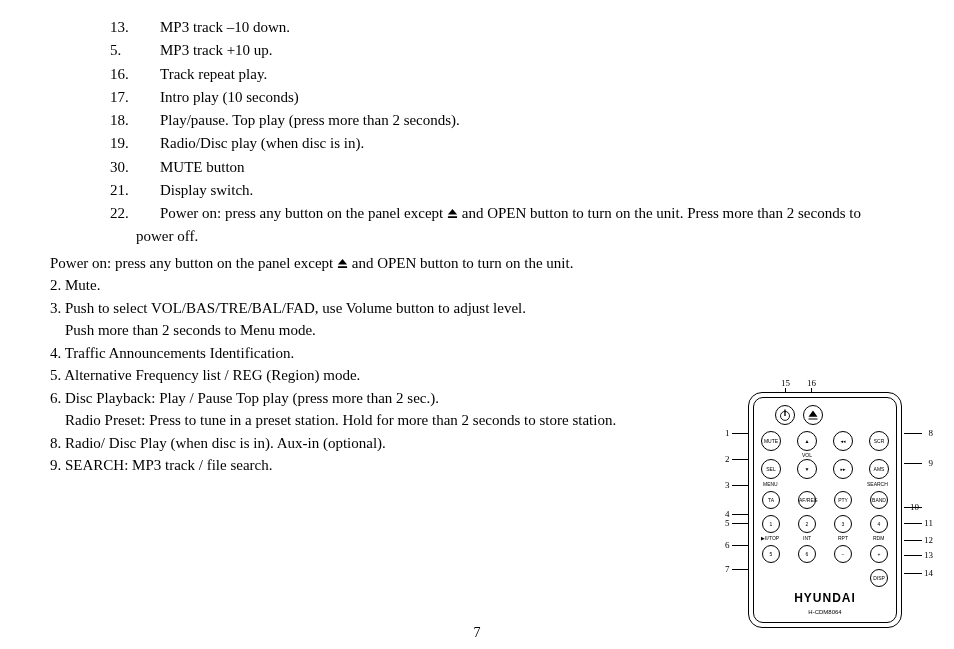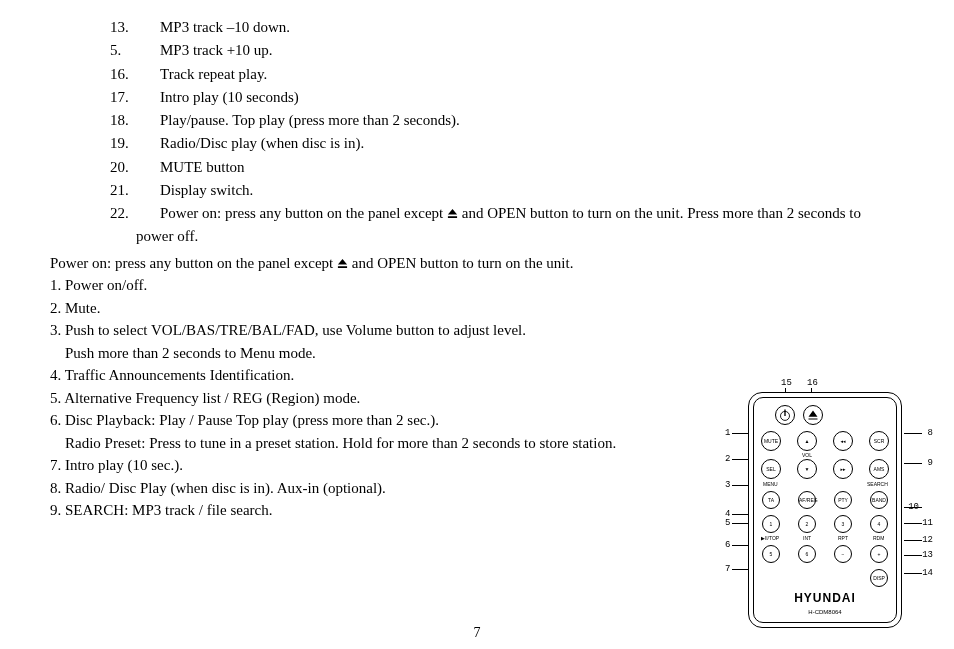--- a/index.html
+++ b/index.html
@@ -125,21 +125,21 @@
     left: 0; right: 0;
     bottom: 12px;
     text-align: center;
     font-family: Arial, Helvetica, sans-serif;
     font-size: 6px;
   }
 
   
   .call {
     position: absolute;
-    font-family: Liberation Mono, monospace;
+    font-family: Liberation Serif, serif;
     font-size: 9px;
     color: #000;
     background: #fff;
     padding: 0 1px;
     white-space: nowrap;
   }
   .lead {
     position: absolute;
     background: #000;
     height: 1px;
@@ -169,21 +169,21 @@
     </div>
     <div class="row">
       <span class="num">18.</span>
       <span class="text">Play/pause. Top play (press more than 2 seconds).</span>
     </div>
     <div class="row">
       <span class="num">19.</span>
       <span class="text">Radio/Disc play (when disc is in).</span>
     </div>
     <div class="row">
-      <span class="num">20.</span>
+      <span class="num">30.</span>
       <span class="text">MUTE button</span>
     </div>
     <div class="row">
       <span class="num">21.</span>
       <span class="text">Display switch.</span>
     </div>
 
     <div class="row">
       <span class="num">22.</span>
       <span class="text-eject">
@@ -203,29 +203,27 @@
   <div class="lower-block">
     <div class="intro-eject">
       <span>Power on: press any button on the panel except </span>
       <span class="eject-icon">
         <svg width="11" height="11" viewBox="0 0 12 12">
             <path d="M6 1 L11 7 L1 7 Z M1 9 H11 V11 H1 Z" fill="#000"></path>
           </svg>
       </span>
       <span> and OPEN button to turn on the unit.</span>
     </div>
-    <div class="li">1. Power on/off.</div>
     <div class="li">2. Mute.</div>
     <div class="li">3. Push to select VOL/BAS/TRE/BAL/FAD, use Volume button to adjust level.</div>
     <div class="sub">Push more than 2 seconds to Menu mode.</div>
     <div class="li">4. Traffic Announcements Identification.</div>
     <div class="li">5. Alternative Frequency list / REG (Region) mode.</div>
     <div class="li">6. Disc Playback: Play / Pause Top play (press more than 2 sec.).</div>
     <div class="sub">Radio Preset: Press to tune in a preset station. Hold for more than 2 seconds to store station.</div>
-    <div class="li">7. Intro play (10 sec.).</div>
     <div class="li">8. Radio/ Disc Play (when disc is in). Aux-in (optional).</div>
     <div class="li">9. SEARCH: MP3 track / file search.</div>
   </div>
 
   <div class="remote-wrap">
 
     <span class="call" style="top:0; left:56px;">15</span>
     <span class="call" style="top:0; left:82px;">16</span>
 
     <span class="call" style="top:50px; left:0;">1</span>

